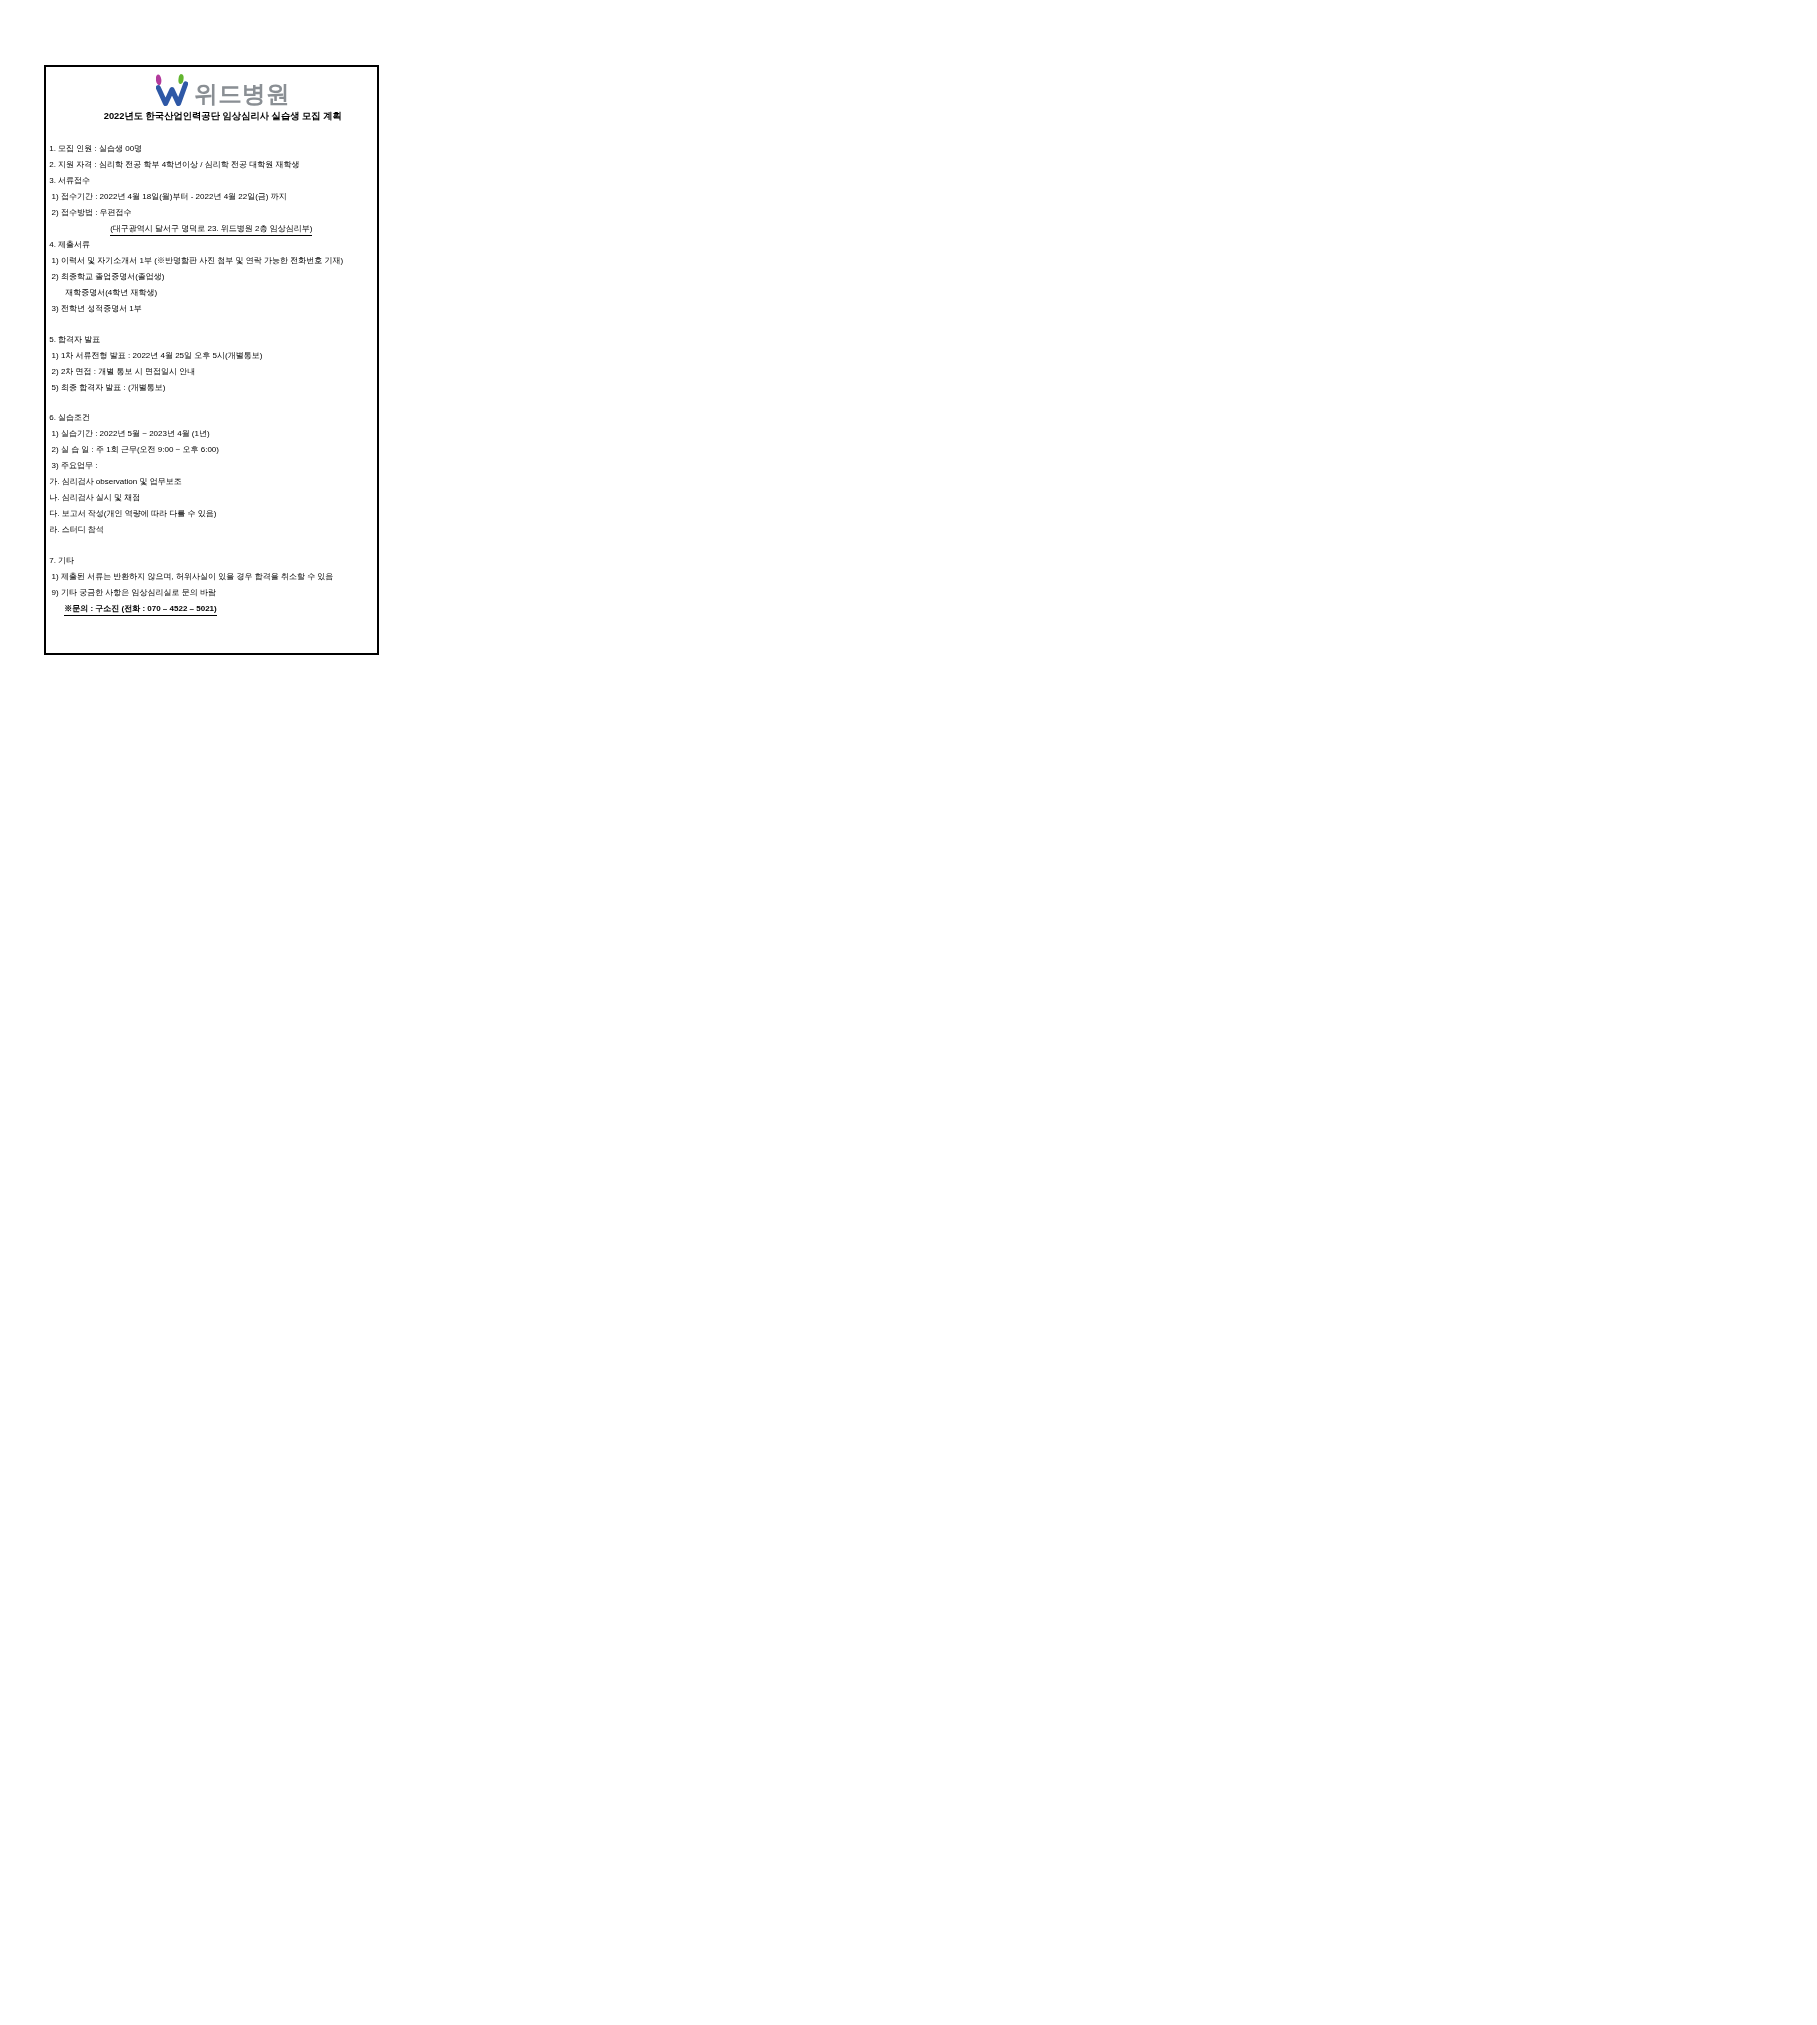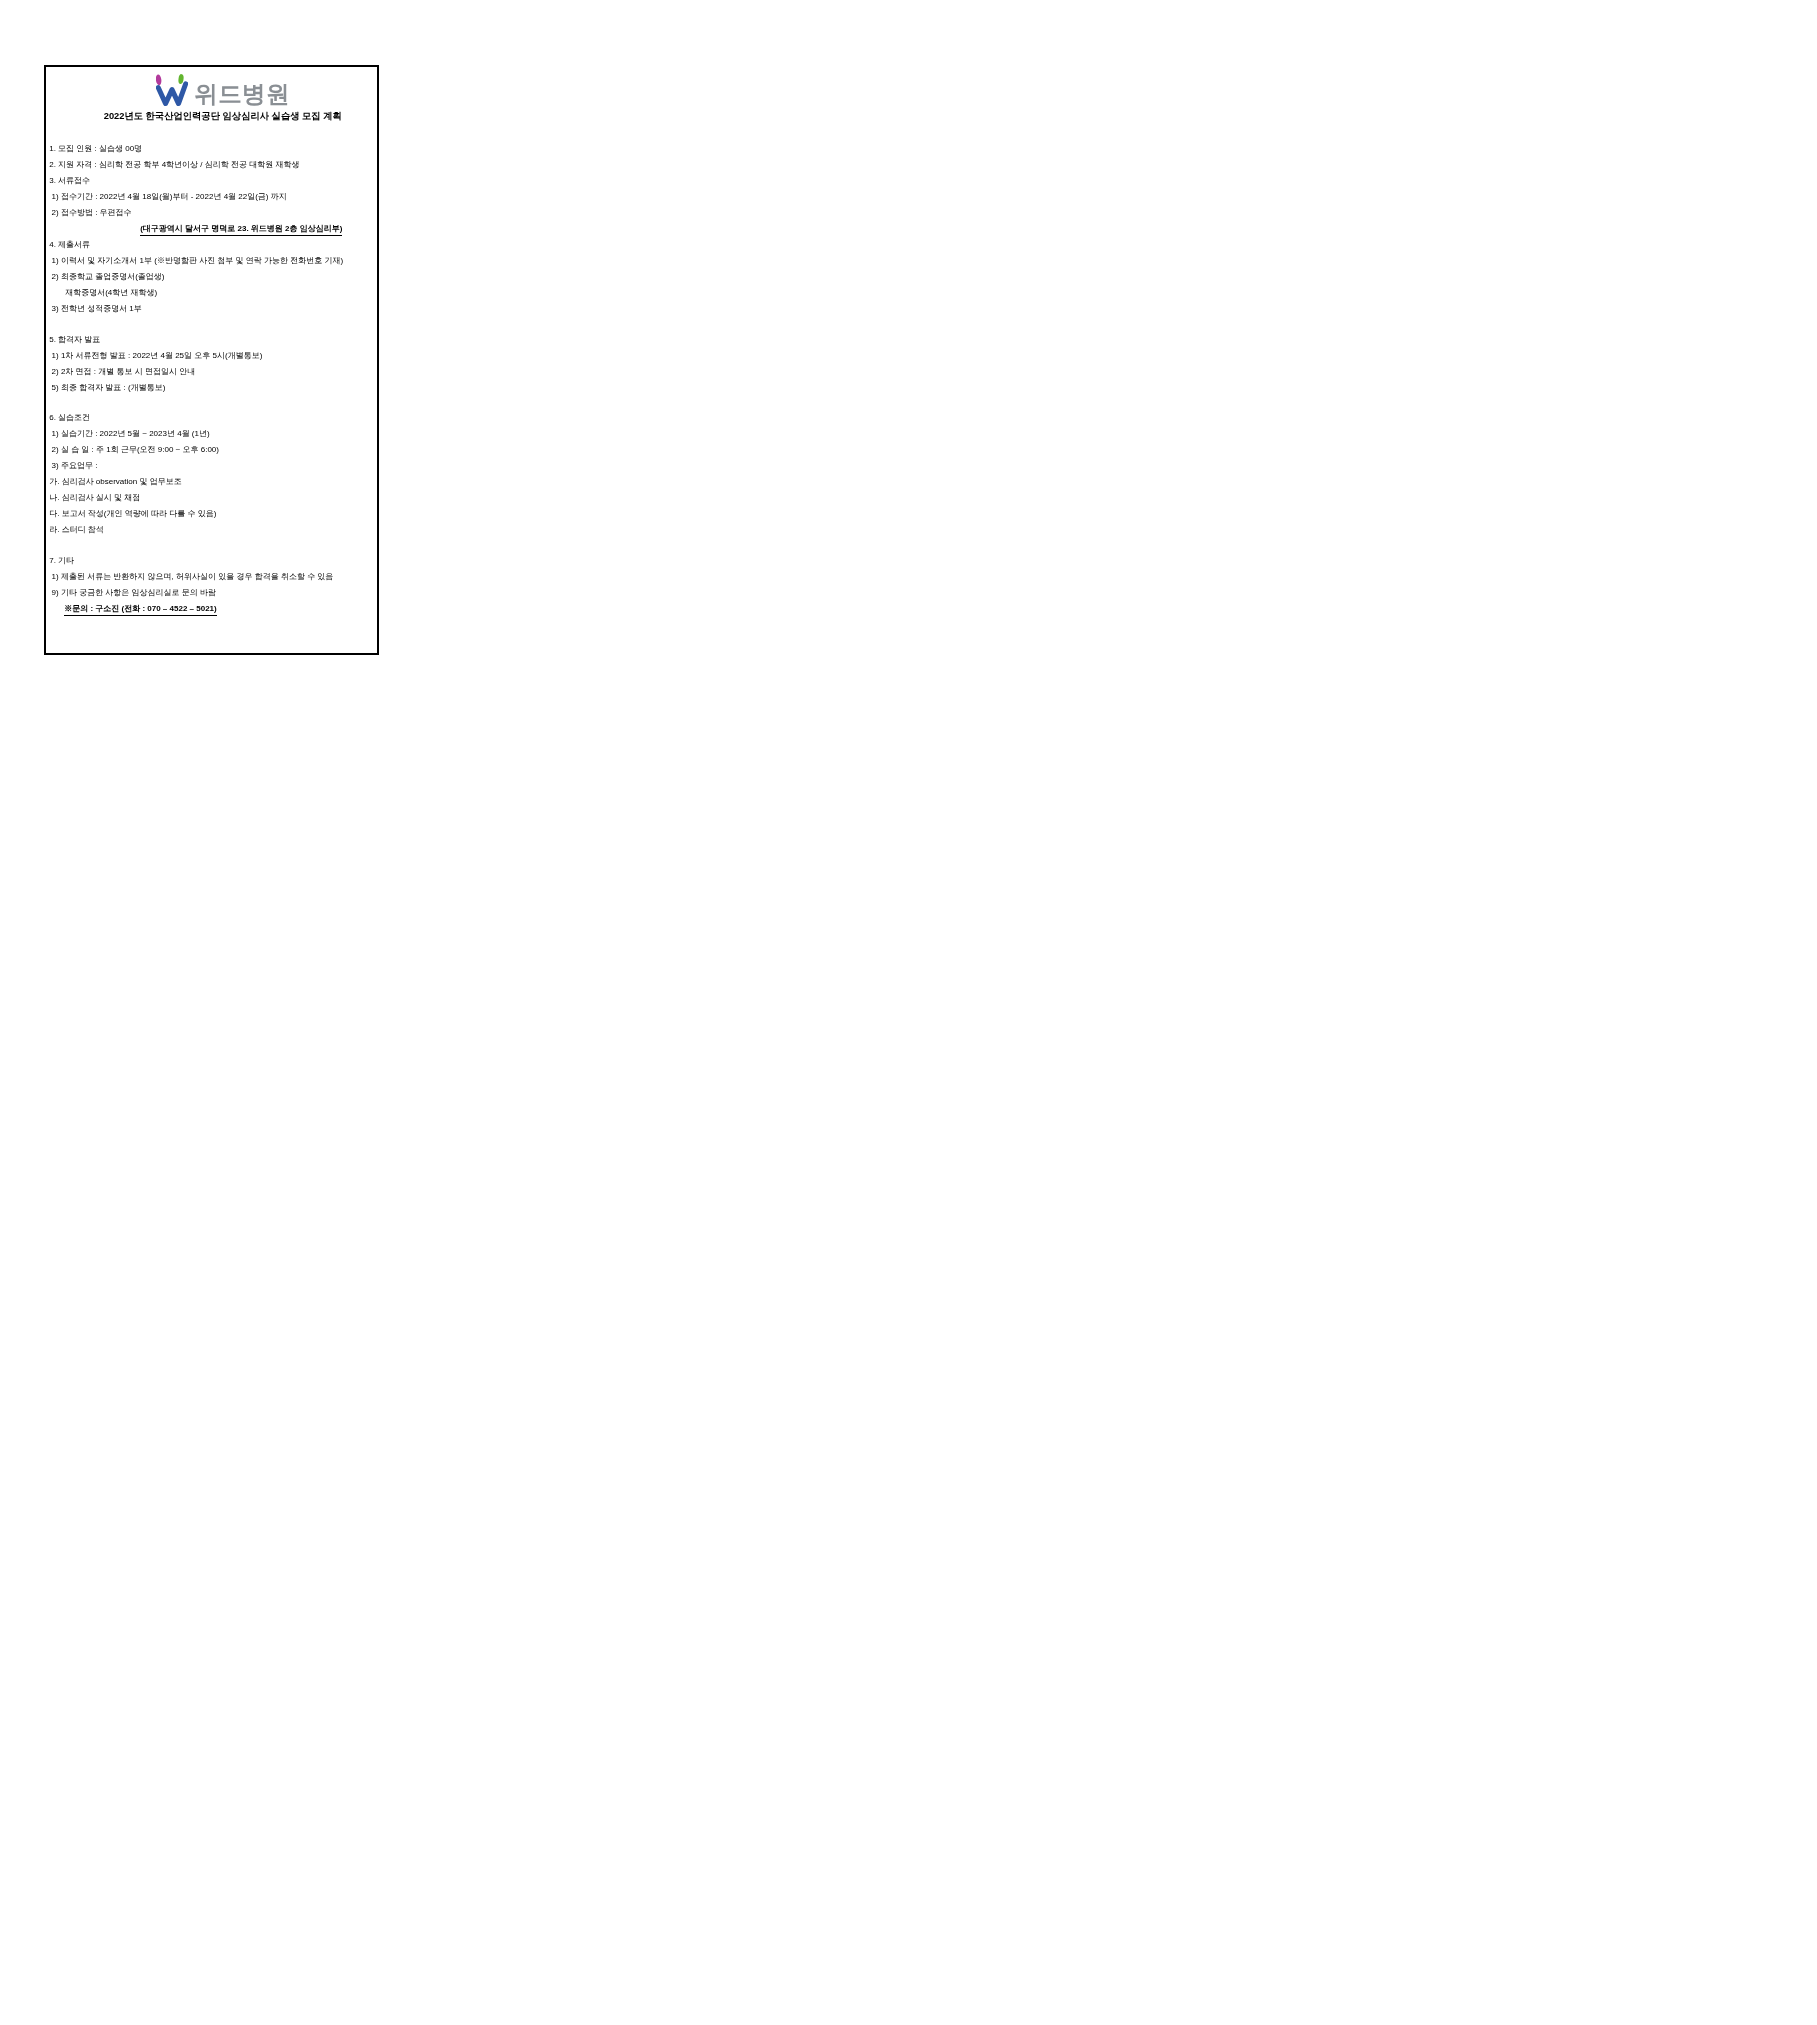--- a/index.html
+++ b/index.html
@@ -61,21 +61,21 @@
     padding: 0 4px 0 3.2px;
     font-size: 8px;
     line-height: 16px;
   }
   .line { white-space: nowrap; }
   .b { font-weight: normal; }
   .sec { margin-left: 0; }
   .sub { margin-left: 2.4px; }
   .sub2 { }
   .cont { margin-left: 16px; }
-  .addr { margin-left: 91px; font-weight: bold; }
+  .addr { margin-left: 61px; font-weight: normal; }
   .contact { margin-left: 15px; font-weight: bold; }
   .u {
     display: inline-block;
     line-height: 12px;
     border-bottom: 0.8px solid #000000;
   }
   .gap { height: 14.6px; }
 </style>
 </head>
 <body>

